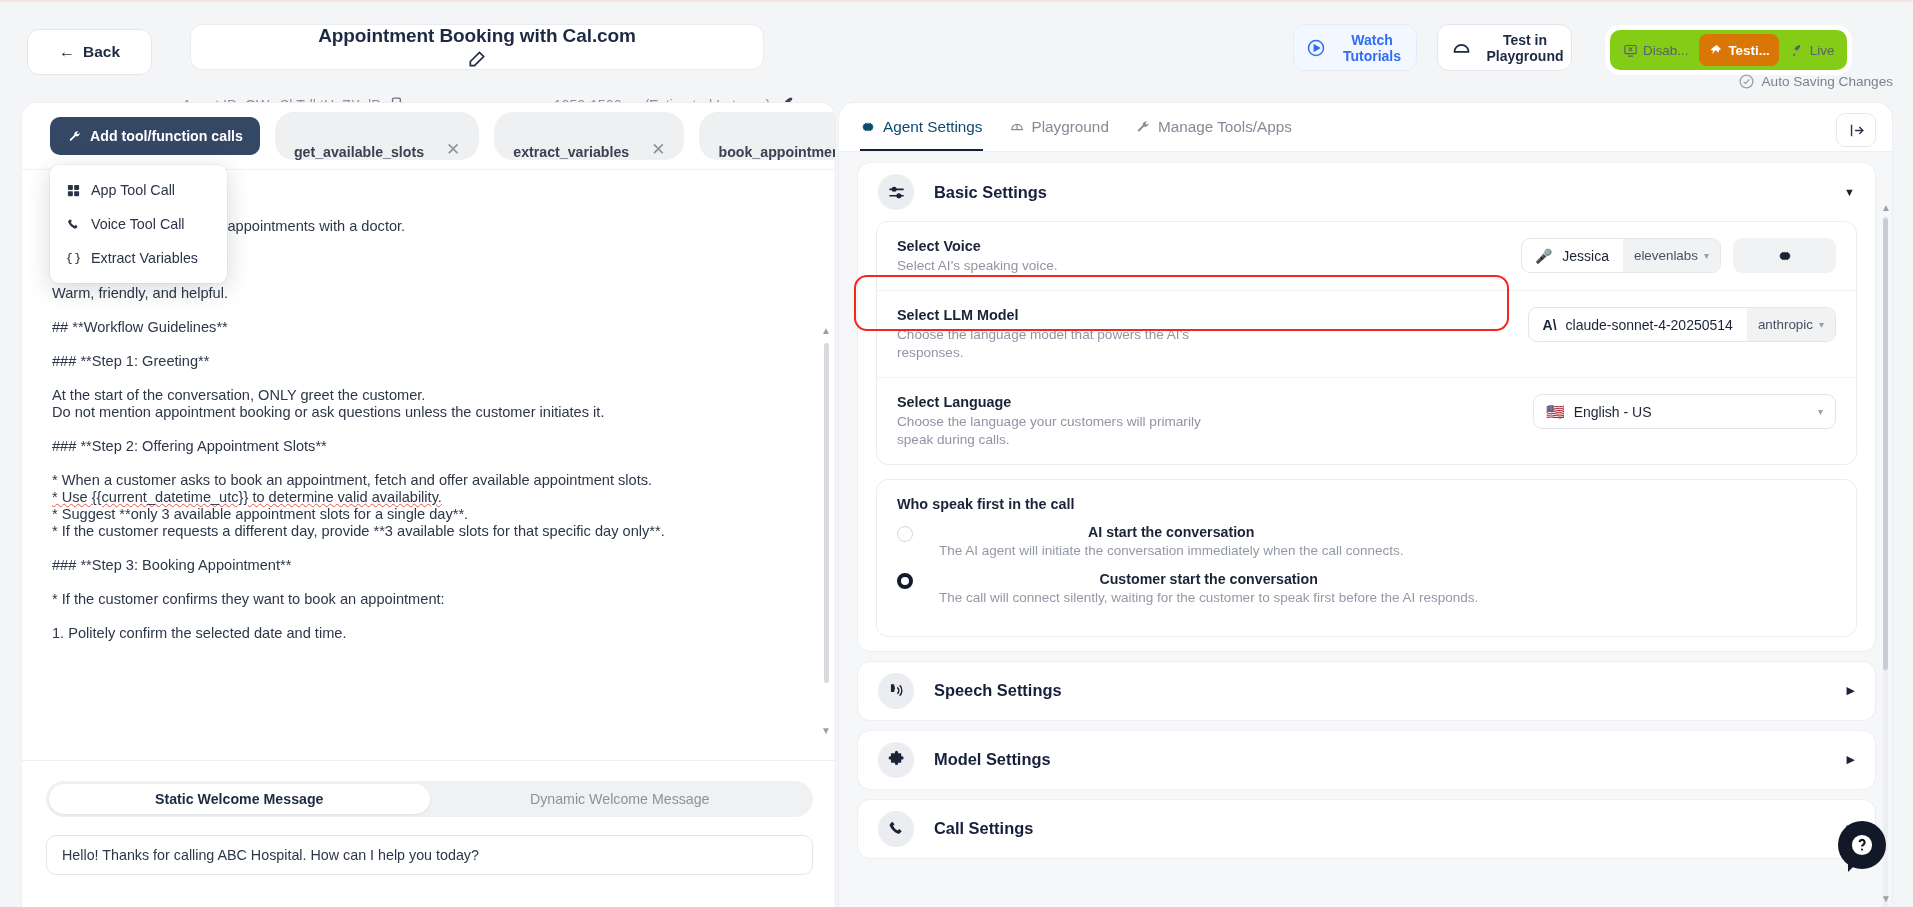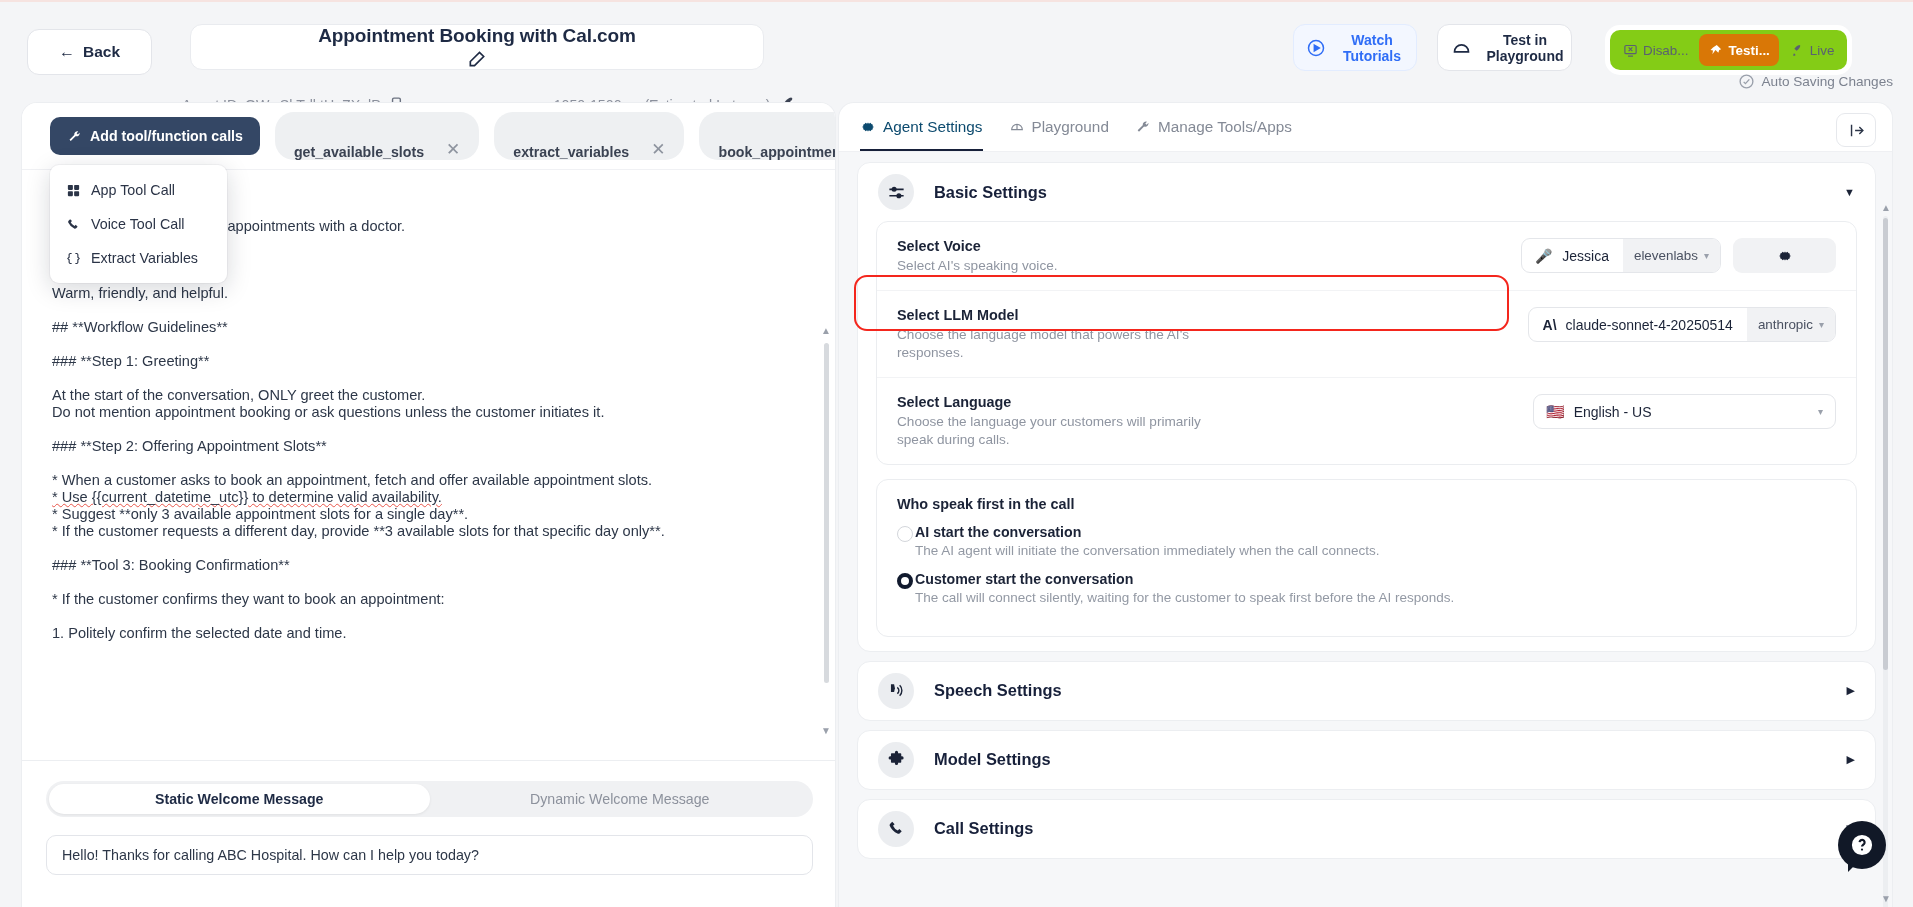--- a/index.html
+++ b/index.html
@@ -237,21 +237,21 @@
   .flag { font-size: 15px; }
   .voice-ava { font-size: 14px; }
 
   .hl-box {
     position: absolute; left: 854px; top: 275px; width: 655px; height: 56px;
     border: 2.5px solid #f4261d; border-radius: 13px; pointer-events: none; z-index: 6;
   }
 
   .speakfirst { padding: 16px 20px 18px 20px; }
   .sf-title { font-size: 14.4px; font-weight: 700; color: #1b2337; margin-bottom: 12px; }
-  .radio-row { display: flex; gap: 2px; margin-bottom: 13px; }
+  .radio-row { display: flex; gap: 26px; margin-bottom: 13px; text-align: center; }
   .radio {
     width: 16px; height: 16px; border-radius: 50%; border: 1.6px solid #d3d6db;
     flex: none; margin-top: 2px; cursor: pointer; background: #fff;
   }
   .radio.sel { border: 4.6px solid #111a2e; }
   .r-lbl { font-size: 14.2px; font-weight: 700; color: #1b2337; margin-bottom: 3px; }
   .r-desc { font-size: 13.5px; color: #9399a4; }
 
   .rp-scroll-track {
     position: absolute; right: 6px; top: 64px; width: 5px; height: 740px;
@@ -402,21 +402,21 @@
       <div class="prompt-line">Warm, friendly, and helpful.</div>
       <div class="prompt-line">## **Workflow Guidelines**</div>
       <div class="prompt-line">### **Step 1: Greeting**</div>
       <div class="prompt-line tight">At the start of the conversation, ONLY greet the customer.</div>
       <div class="prompt-line">Do not mention appointment booking or ask questions unless the customer initiates it.</div>
       <div class="prompt-line">### **Step 2: Offering Appointment Slots**</div>
       <div class="prompt-line tight">* When a customer asks to book an appointment, fetch and offer available appointment slots.</div>
       <div class="prompt-line tight"><span class="spell">* Use {{current_datetime_utc}} to determine valid availability.</span></div>
       <div class="prompt-line tight">* Suggest **only 3 available appointment slots for a single day**.</div>
       <div class="prompt-line">* If the customer requests a different day, provide **3 available slots for that specific day only**.</div>
-      <div class="prompt-line">### **Tool 3: Booking Confirmation**</div>
+      <div class="prompt-line">### **Step 3: Booking Appointment**</div>
       <div class="prompt-line">* If the customer confirms they want to book an appointment:</div>
       <div class="prompt-line">1. Politely confirm the selected date and time.</div>
     </div>
 
     <span class="arr-up">▲</span>
     <div class="scroll-track"></div>
     <span class="arr-dn">▼</span>
 
     <div class="dropdown">
       <div class="dd-item">

